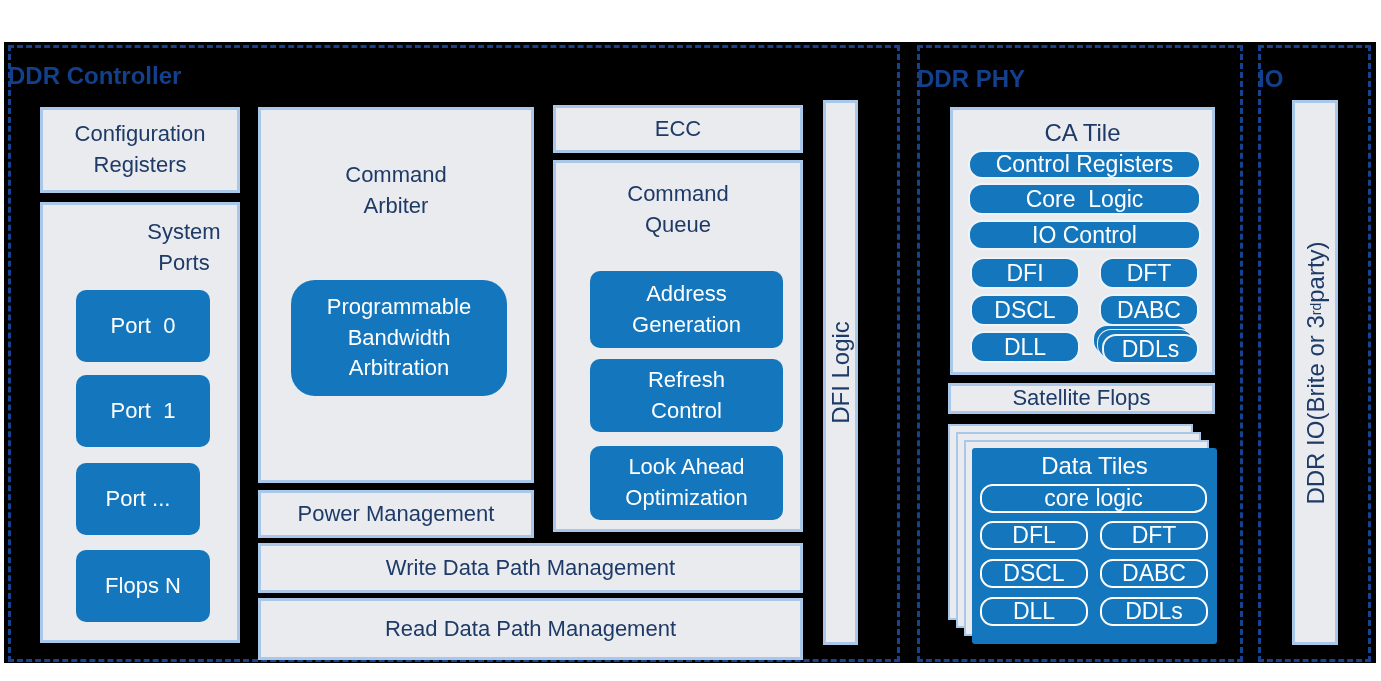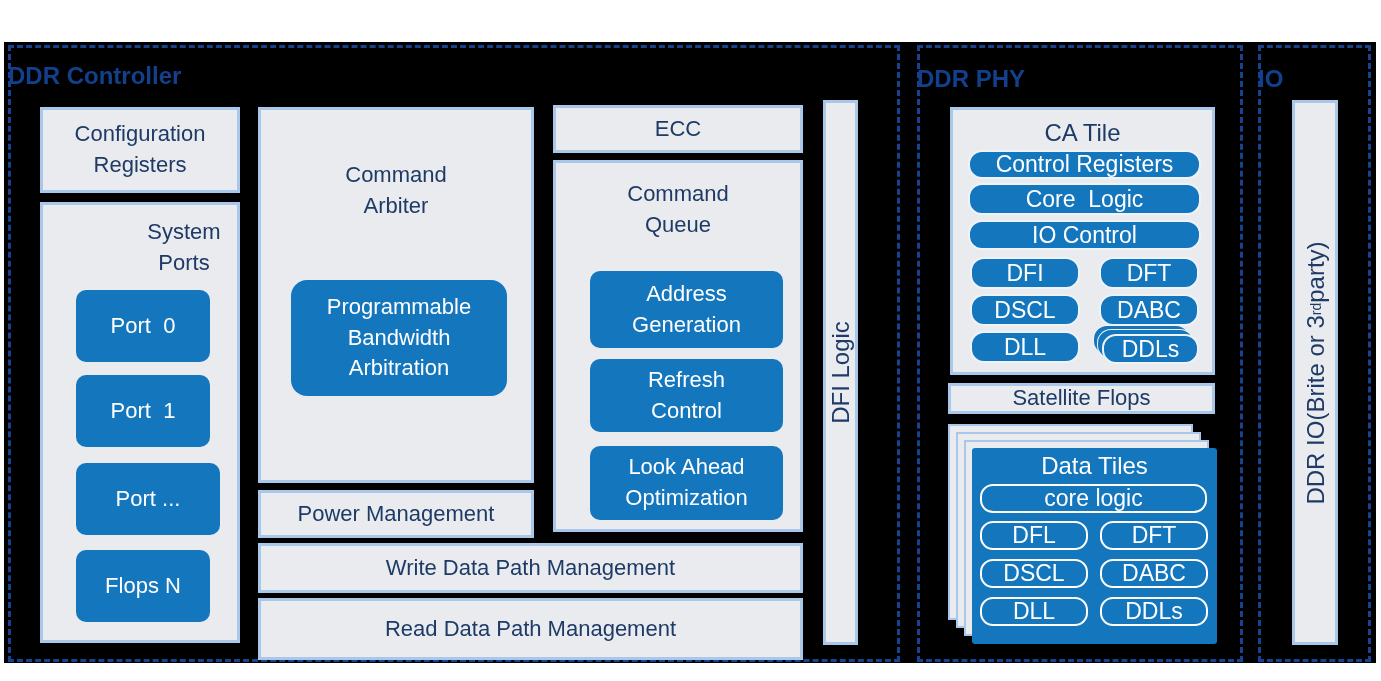--- a/index.html
+++ b/index.html
@@ -26,21 +26,21 @@
   }
   .lbl{
     color:#1e3a66;font-size:22px;text-align:center;
     white-space:pre-wrap;line-height:1.4;
   }
   .bluebox{
     background:#1476bd;color:#ffffff;border-radius:10px;
     display:flex;align-items:center;justify-content:center;
     font-size:22px;text-align:center;white-space:pre-wrap;line-height:1.4;
   }
-  .r16{border-radius:16px;}
+  .r16{border-radius:24px;}
   .title-abs{position:absolute;left:0;width:100%;text-align:center;}
   .catile-item{
     background:#1476bd;color:#ffffff;border:2px solid #eef3f8;border-radius:14px;
     display:flex;align-items:center;justify-content:center;
     font-size:23px;white-space:pre-wrap;
   }
   .stacked{
     box-shadow:-5px -5px 0 -1px #1476bd, -5px -5px 0 0 #eef3f8,
                -9px -9px 0 -1px #1476bd, -9px -9px 0 0 #eef3f8;
   }
@@ -75,21 +75,21 @@
 
   <div class="abs gbox-top" style="left:40px;top:202px;width:200px;height:441px;">
     <div class="title-abs lbl" style="top:12px;padding-left:44px;">System
 Ports</div>
     <div class="abs bluebox" style="left:33px;top:85px;width:134px;height:72px;">
       <span>Port  0</span>
     </div>
     <div class="abs bluebox" style="left:33px;top:170px;width:134px;height:72px;">
       <span>Port  1</span>
     </div>
-    <div class="abs bluebox" style="left:33px;top:258px;width:144px;height:72px;">
+    <div class="abs bluebox" style="left:33px;top:258px;width:124px;height:72px;">
       <span>Port ...</span>
     </div>
     <div class="abs bluebox" style="left:33px;top:345px;width:134px;height:72px;">
       <span>Flops N</span>
     </div>
   </div>
 
   <div class="abs gbox-top" style="left:258px;top:107px;width:276px;height:376px;">
     <div class="title-abs lbl" style="top:50px;">Command
 Arbiter</div>

